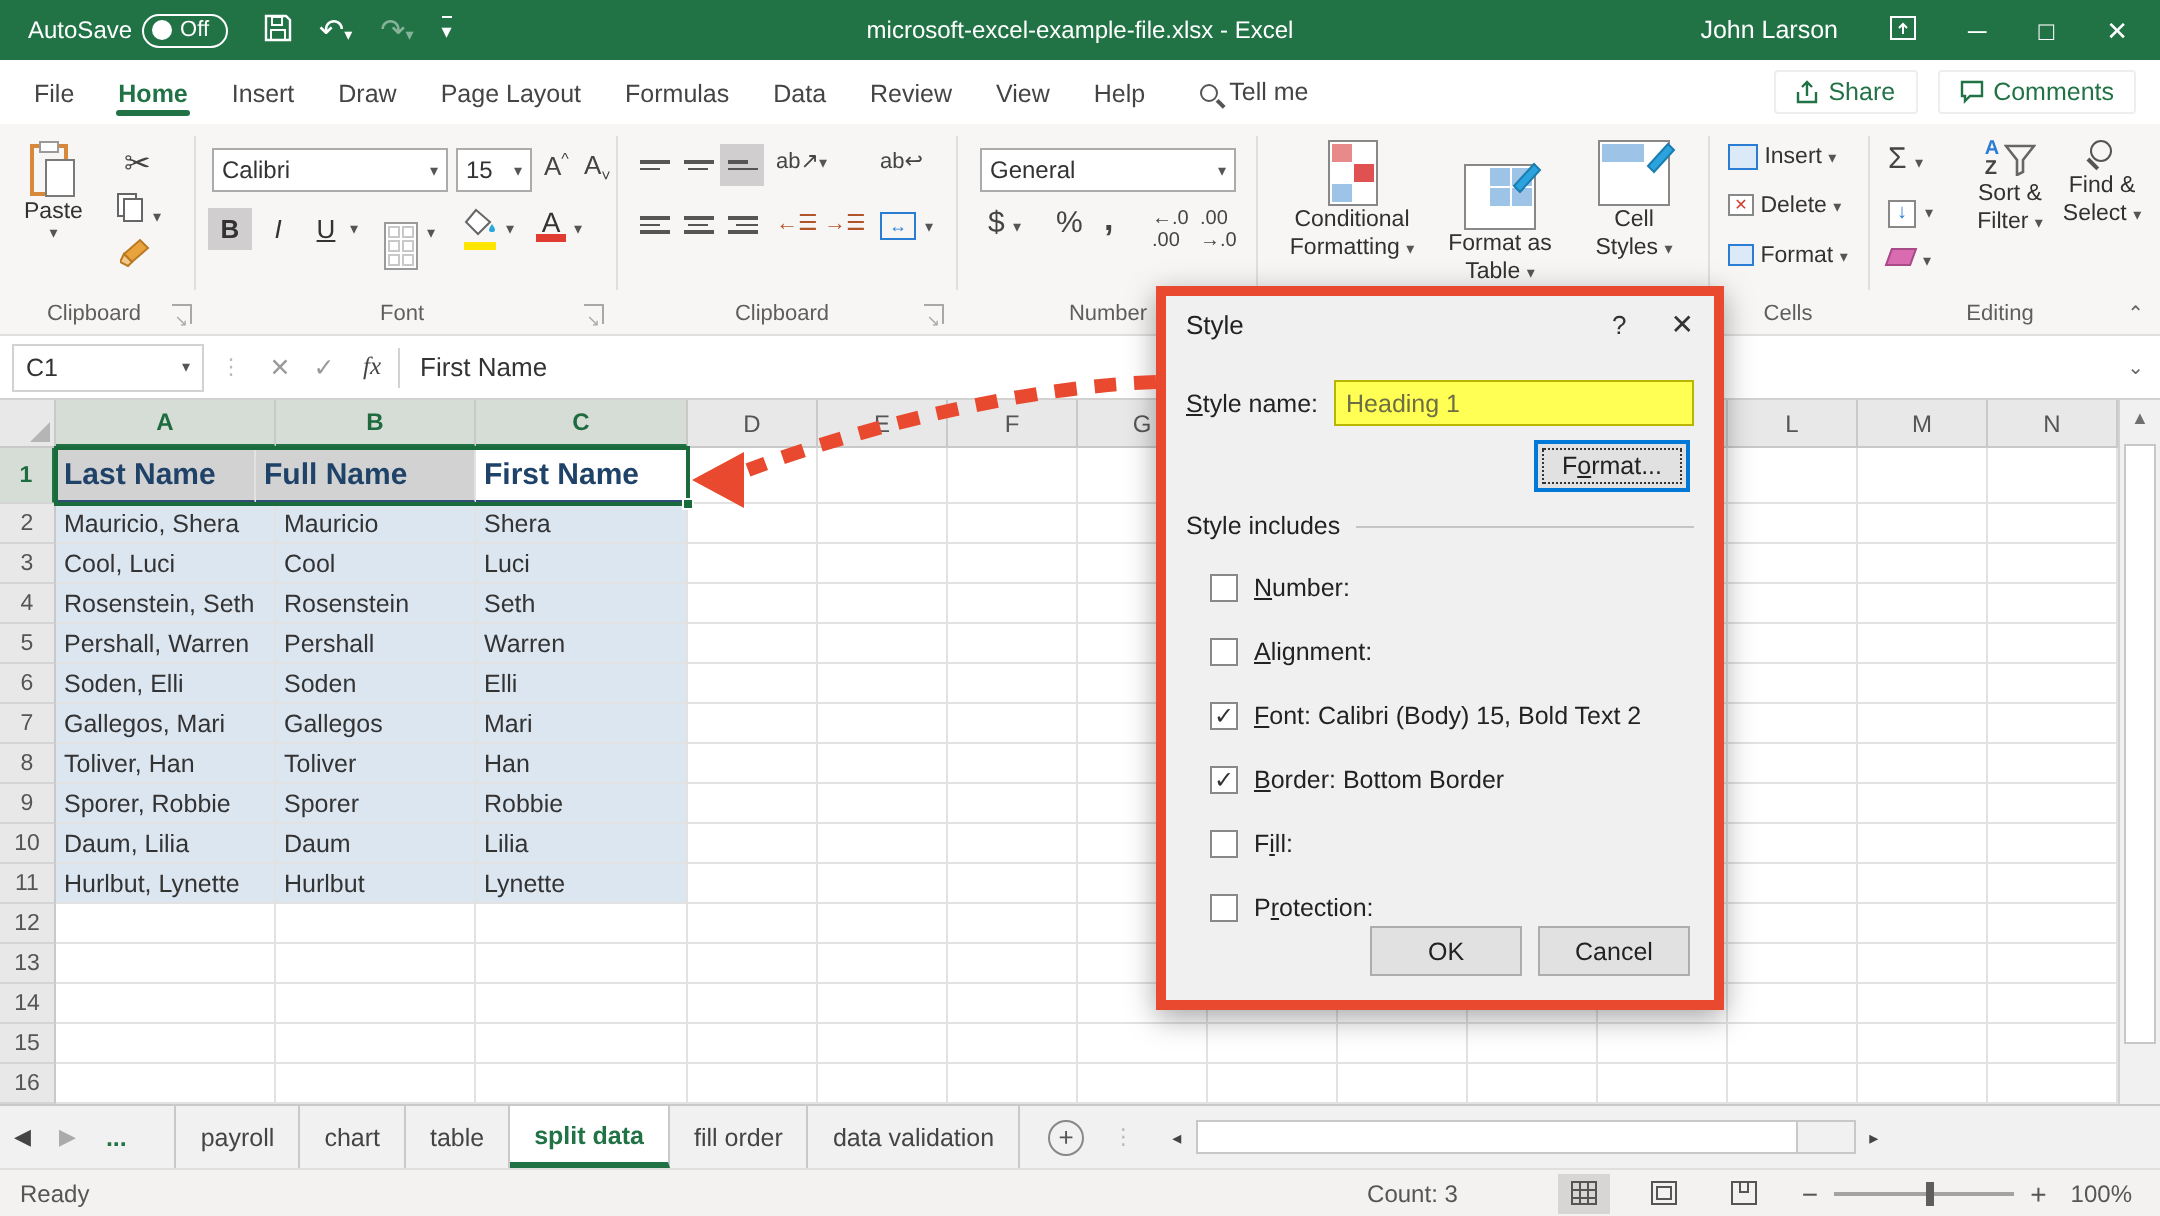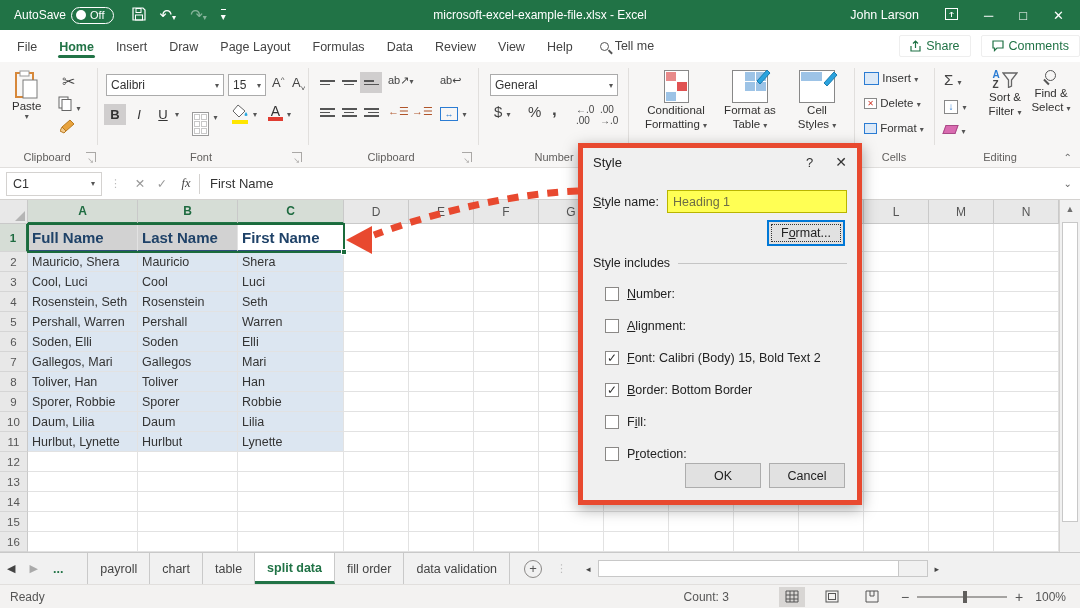--- a/index.html
+++ b/index.html
@@ -193,21 +193,21 @@
         <div class="mtab">Formulas</div>
         <div class="mtab">Data</div>
         <div class="mtab">Review</div>
         <div class="mtab">View</div>
         <div class="mtab">Help</div>
       </nav>
     <div class="tellme">
       <span class="mag"></span>
       <span>Tell me</span>
     </div>
-    <div style="margin-left:auto;display:flex;">
+    <div style="margin-left:auto;display:flex;padding-right:12px">
       <div class="mbtn">
         <svg width="11" height="12" viewBox="0 0 11 12">
             <path d="M5.5 8 V1 M3 3.5 l2.5-2.5 2.5 2.5 M1 6 v5 h9 V6" stroke="#217346" fill="none" stroke-width="1.2"></path>
           </svg>
         <span>Share</span>
       </div>
       <div class="mbtn">
         <svg width="12" height="12" viewBox="0 0 12 12">
             <path d="M1 1 h10 v7 h-6 l-2.5 2.5 V8 H1 z" stroke="#217346" fill="none" stroke-width="1.2"></path>
           </svg>
@@ -348,21 +348,21 @@
       <span style="display:grid;grid-template-columns:10px 10px;grid-template-rows:9px 9px 9px;gap:1px;border:1px solid #888;padding:1px;background:#fff">
         <i style="background:#e88a8a"></i>
           <i style="background:#fff"></i>
           <i style="background:#fff"></i>
           <i style="background:#e05252"></i>
           <i style="background:#9dc3e6"></i>
           <i style="background:#fff"></i>
         </span>
       <span class="two-line"><span>Conditional</span><br><span>Formatting</span> <span class="ddcaret">▾</span></span>
     </div>
-    <div class="bigbtn" style="left:718px;top:8px;width:64px">
+    <div class="bigbtn" style="left:718px;top:20px;width:64px">
       <span style="position:relative;display:grid;grid-template-columns:10px 10px 10px;grid-template-rows:9px 9px 9px;gap:1px;border:1px solid #888;padding:1px;background:#fff">
         <i></i>
           <i style="background:#9dc3e6"></i>
           <i style="background:#9dc3e6"></i>
           <i></i>
           <i style="background:#9dc3e6"></i>
           <i style="background:#9dc3e6"></i>
           <i></i>
           <i></i>
           <i></i>
@@ -463,22 +463,22 @@
         <div class="chdr" style="width: 65px;">I</div>
         <div class="chdr" style="width: 65px;">J</div>
         <div class="chdr" style="width: 65px;">K</div>
         <div class="chdr" style="width: 65px;">L</div>
         <div class="chdr" style="width: 65px;">M</div>
         <div class="chdr" style="width: 65px;">N</div>
       </div>
     <div id="grid-rows">
         <div class="grow" style="height: 28px;">
           <div class="rhdr sel">1</div>
+          <div class="gcell h1 gray" style="width: 100px;">Last Name</div>
           <div class="gcell h1 gray" style="width: 110px;">Full Name</div>
-          <div class="gcell h1 gray" style="width: 100px;">Last Name</div>
           <div class="gcell h1" style="width: 106px;">First Name</div>
           <div class="gcell" style="width: 65px;"></div>
           <div class="gcell" style="width: 65px;"></div>
           <div class="gcell" style="width: 65px;"></div>
           <div class="gcell" style="width: 65px;"></div>
           <div class="gcell" style="width: 65px;"></div>
           <div class="gcell" style="width: 65px;"></div>
           <div class="gcell" style="width: 65px;"></div>
           <div class="gcell" style="width: 65px;"></div>
           <div class="gcell" style="width: 65px;"></div>

